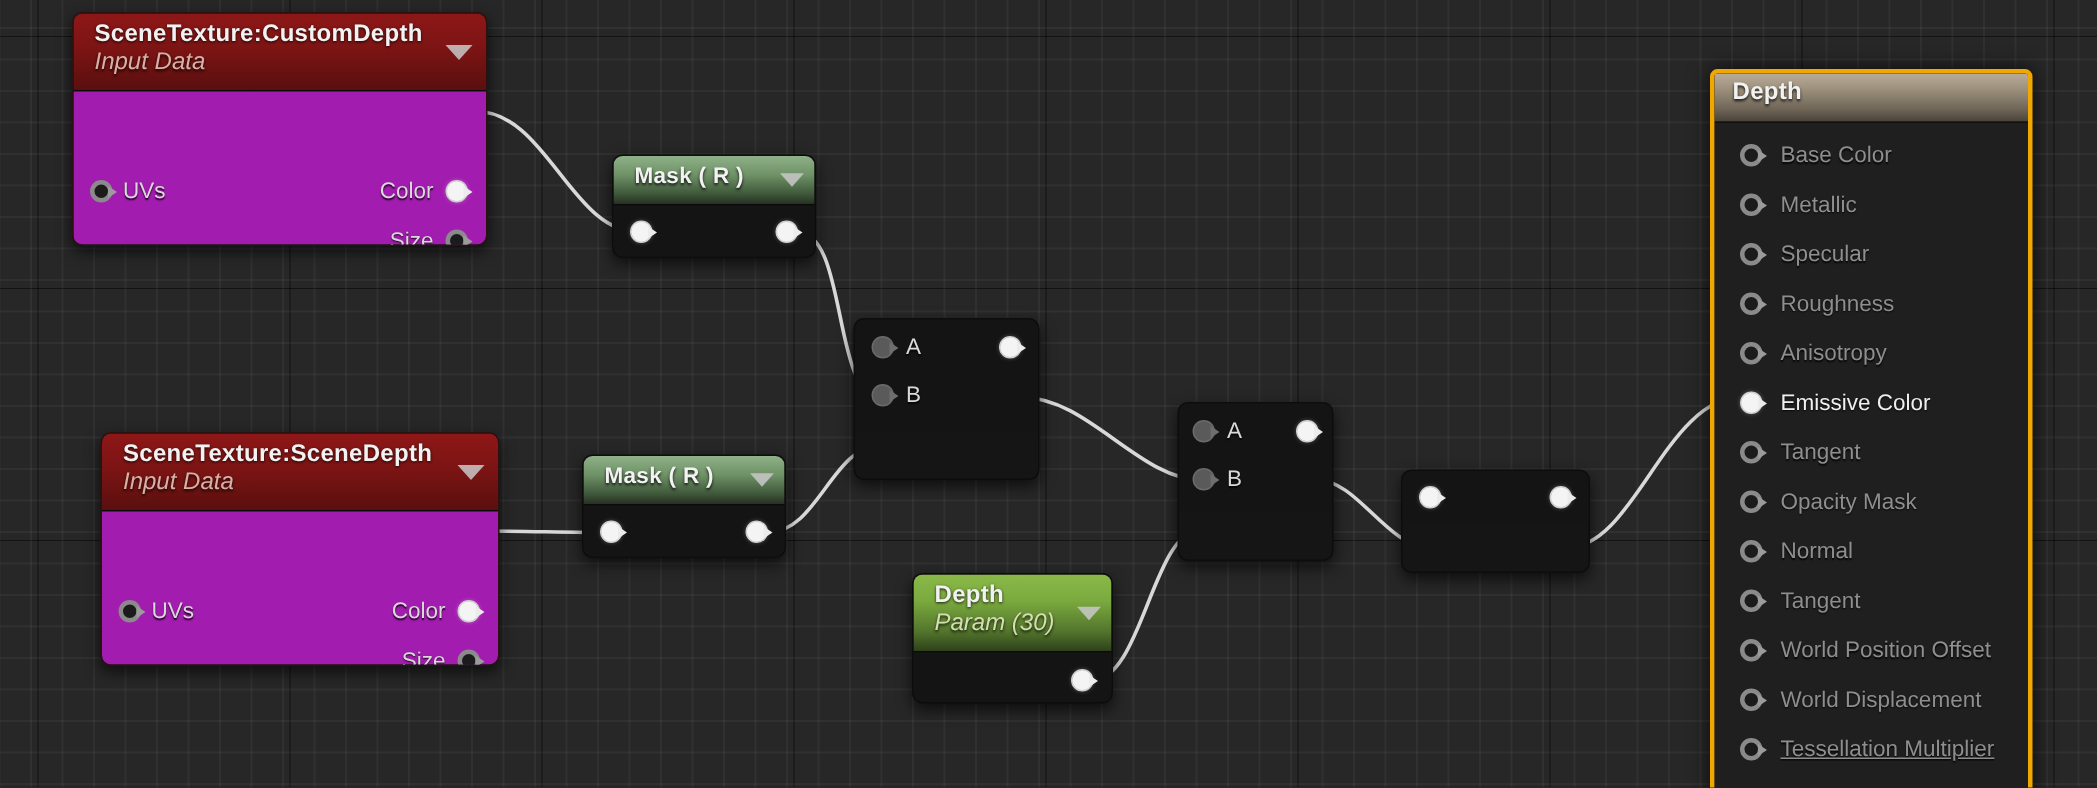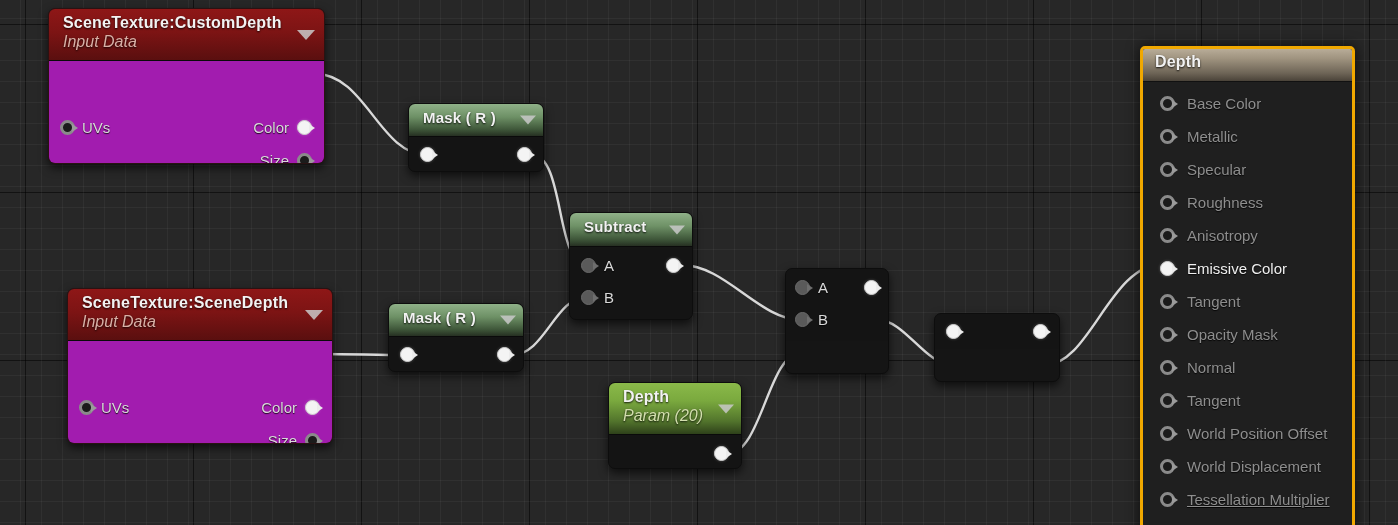--- a/index.html
+++ b/index.html
@@ -287,24 +287,20 @@
         <div class="nub"></div>
       </div>
       <div class="pin connected" style="left:108px; top:10px;">
         <div class="dot"></div>
         <div class="nub"></div>
       </div>
     </div>
   </div>
 
   <div class="node func" style="left:569px; top:212px; width:124px; height:108px;">
-    <div class="node-header" style="height:34px;">
-      <div class="node-title" style="font-size:15px;">Subtract</div>
-      <div class="collapse-arrow" style="right:7px; border-left-width:8px; border-right-width:8px; border-top-width:9px;"></div>
-    </div>
     <div class="node-body" style="height:74px;">
       <div class="pin filled-dark" style="left:11px; top:11px;">
         <div class="dot"></div>
         <div class="nub"></div>
       </div>
       <span class="pin-label" style="left:34px; top:10px;">A</span>
 
       <div class="pin filled-dark" style="left:11px; top:43px;">
         <div class="dot"></div>
         <div class="nub"></div>
@@ -348,21 +344,21 @@
       <div class="pin connected" style="left:98px; top:10px;">
         <div class="dot"></div>
         <div class="nub"></div>
       </div>
     </div>
   </div>
 
   <div class="node param" style="left:608px; top:382px; width:134px; height:87px;">
     <div class="node-header" style="height:52px;">
       <div class="node-title" style="font-size:16px;">Depth</div>
-      <div class="node-subtitle">Param (20)</div>
+      <div class="node-subtitle">Param (30)</div>
       <div class="collapse-arrow" style="right:7px; border-left-width:8px; border-right-width:8px; border-top-width:9px;"></div>
     </div>
     <div class="node-body" style="height:35px;">
       <div class="pin connected" style="left:105px; top:11px;">
         <div class="dot"></div>
         <div class="nub"></div>
       </div>
     </div>
   </div>
 

